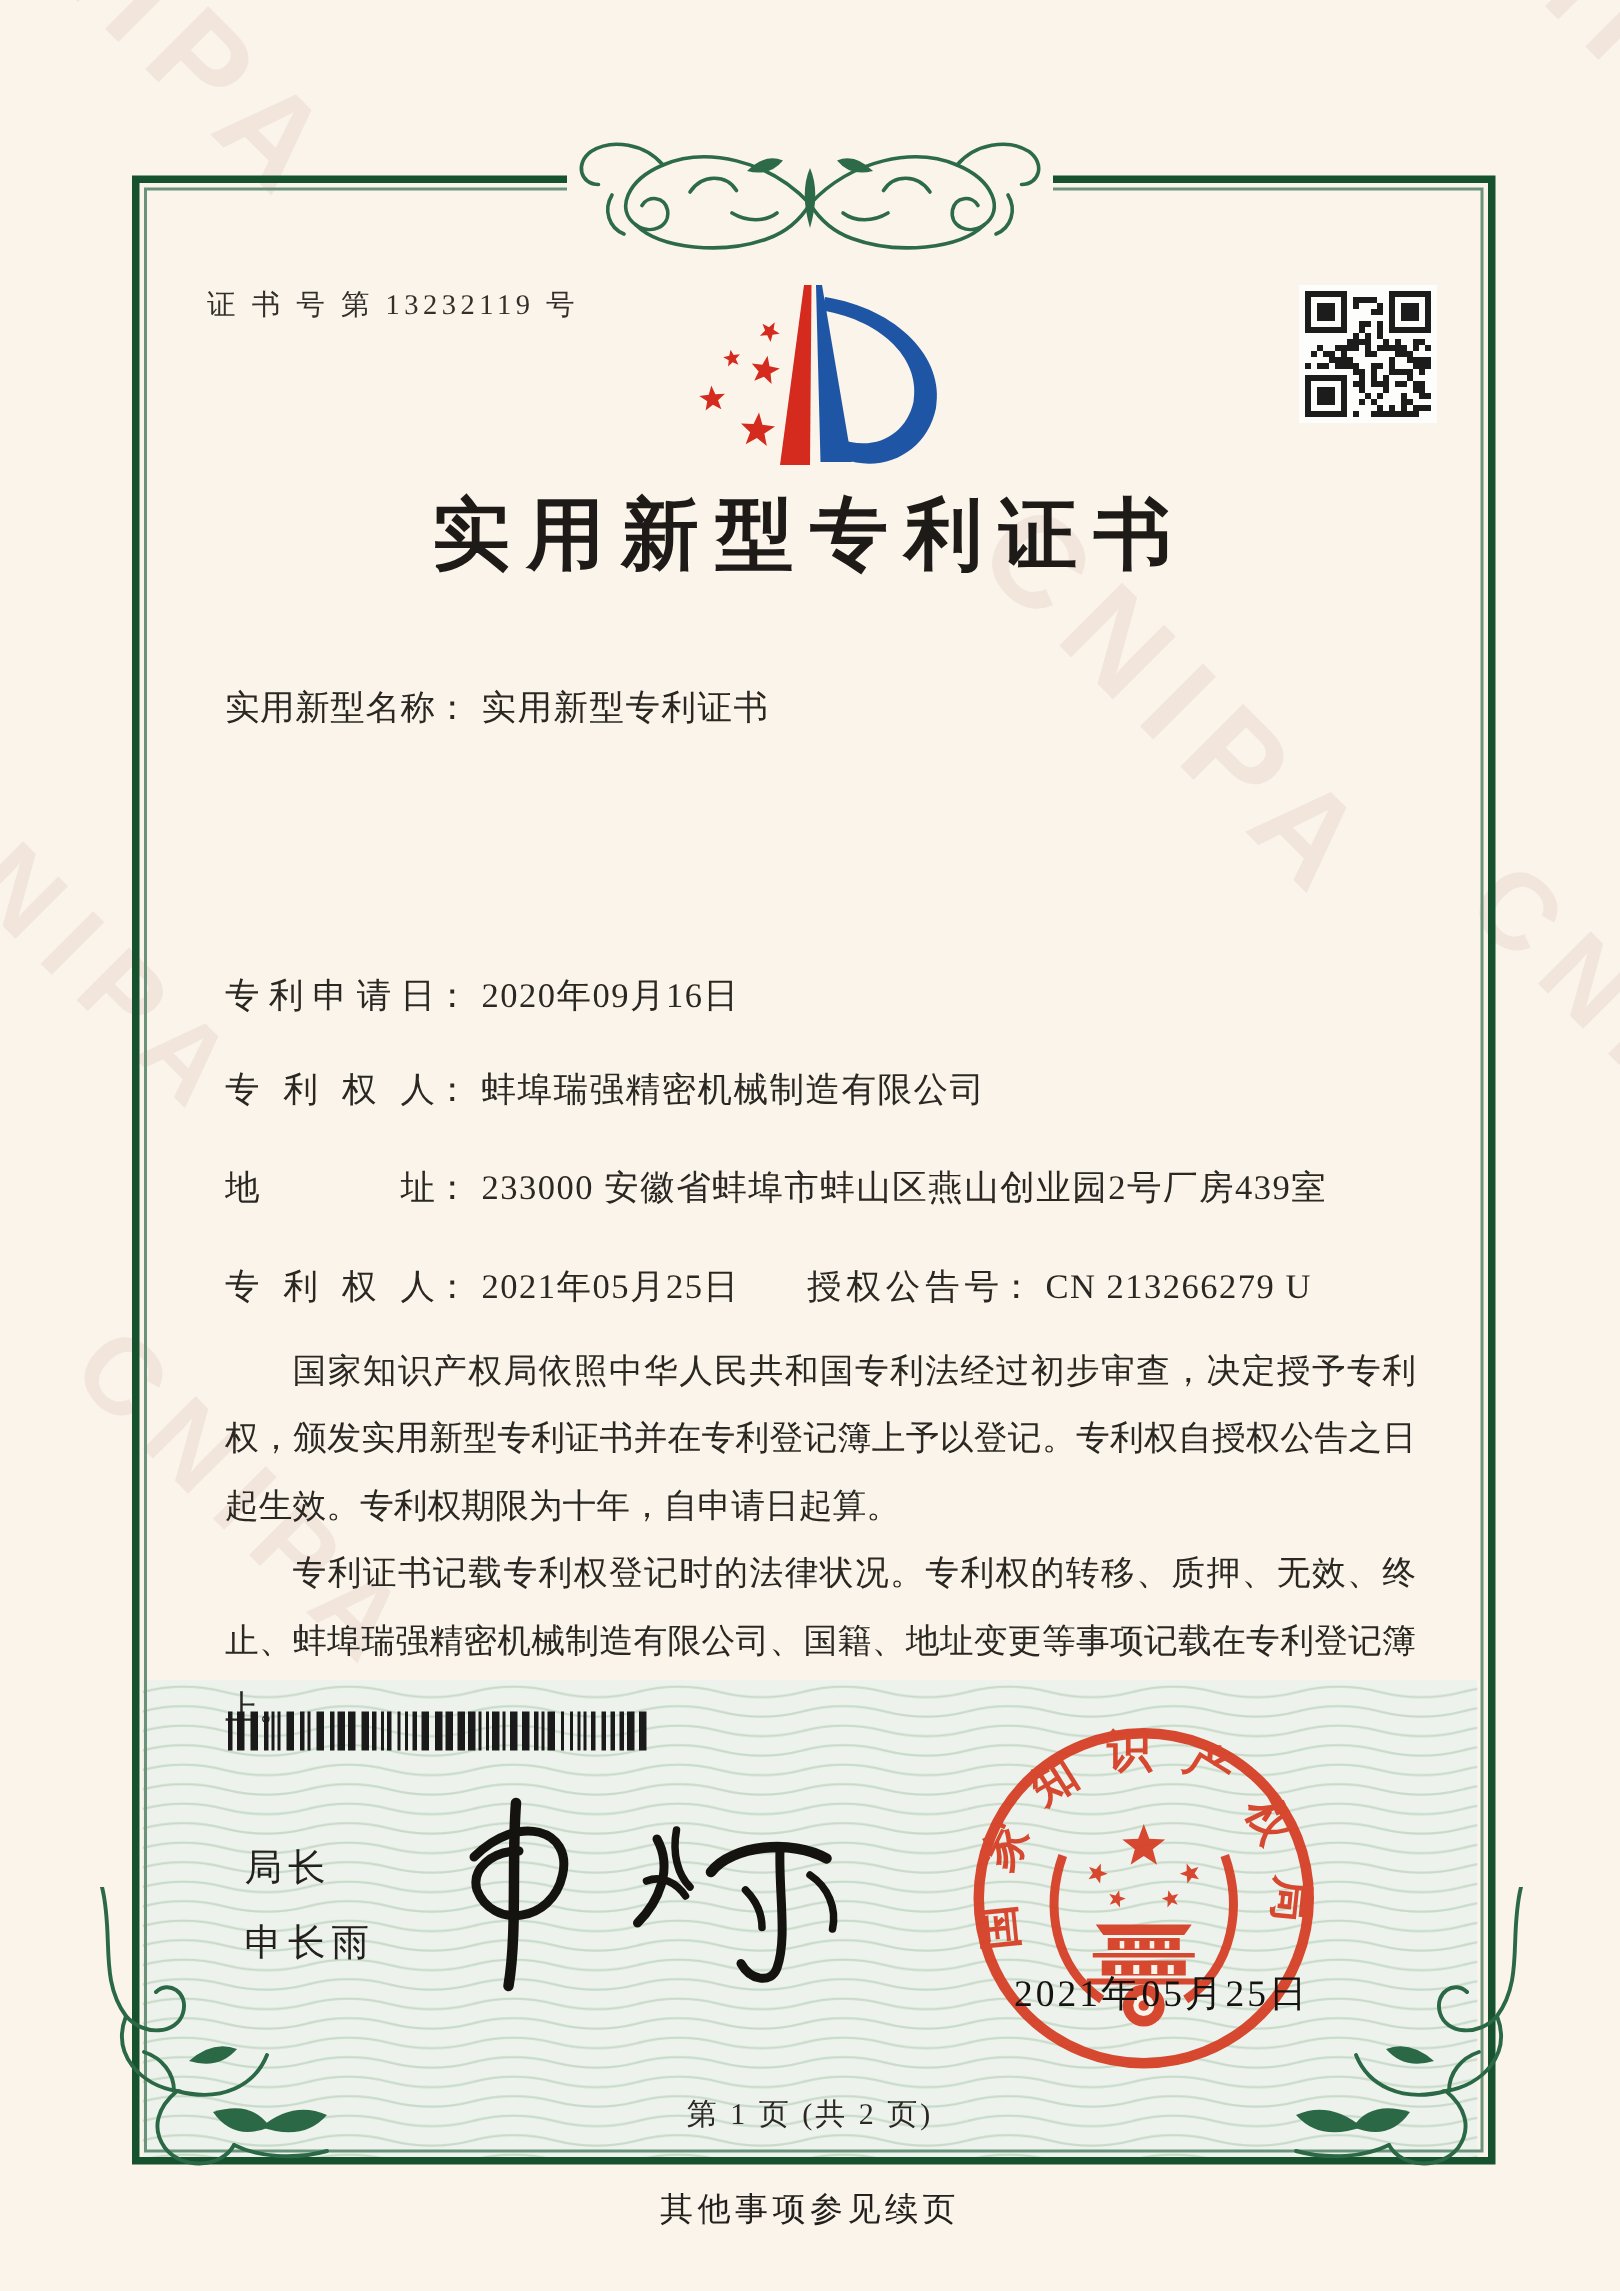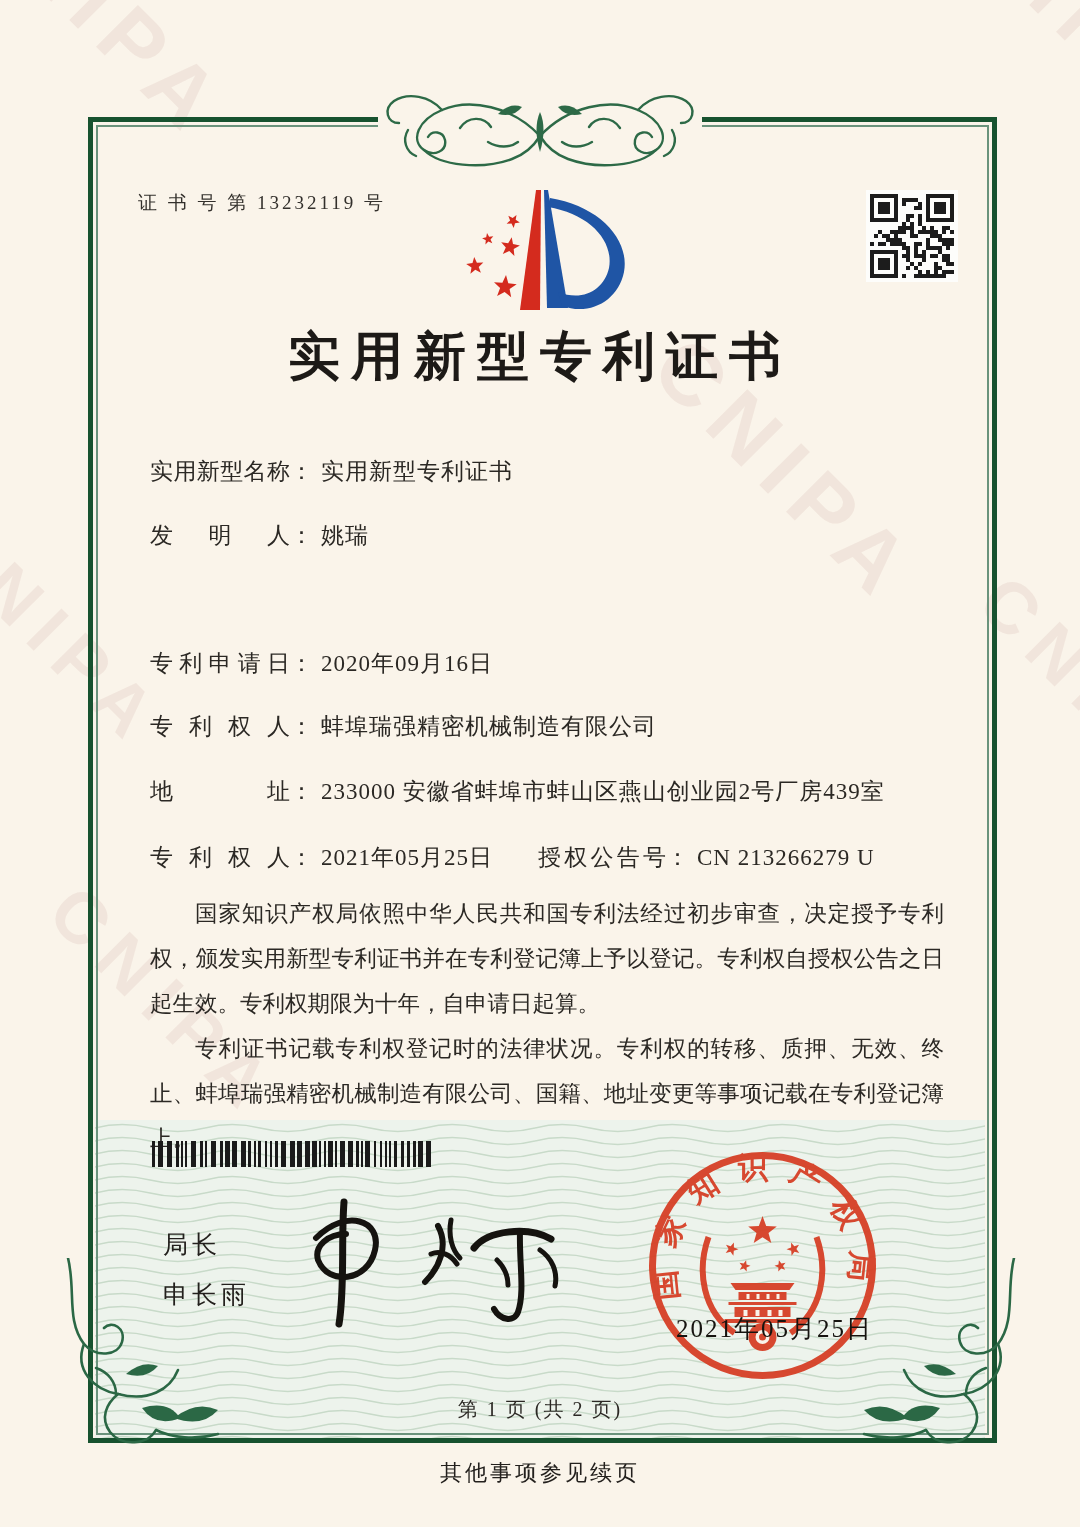--- a/index.html
+++ b/index.html
@@ -302,23 +302,20 @@
         <rect x="72" y="84" width="4" height="4"></rect>
         <rect x="76" y="84" width="4" height="4"></rect>
       </g>
   </svg>
 
   <div class="title">实用新型专利证书</div>
 
   <div class="frow" style="top:456px;">
     <span class="flabel">实用新型名称</span><span class="fcolon">：</span><span class="fvalue">实用新型专利证书</span>
   </div>
-  <div class="frow" style="top:520px;">
-    <span class="flabel">发明人</span><span class="fcolon">：</span><span class="fvalue">姚瑞</span>
-  </div>
   <div class="frow" style="top:648px;">
     <span class="flabel">专利申请日</span><span class="fcolon">：</span><span class="fvalue">2020年09月16日</span>
   </div>
   <div class="frow" style="top:711px;">
     <span class="flabel">专利权人</span><span class="fcolon">：</span><span class="fvalue">蚌埠瑞强精密机械制造有限公司</span>
   </div>
   <div class="frow" style="top:776px;">
     <span class="flabel">地址</span><span class="fcolon">：</span><span class="fvalue">233000 安徽省蚌埠市蚌山区燕山创业园2号厂房439室</span>
   </div>
   <div class="frow" style="top:842px;">

